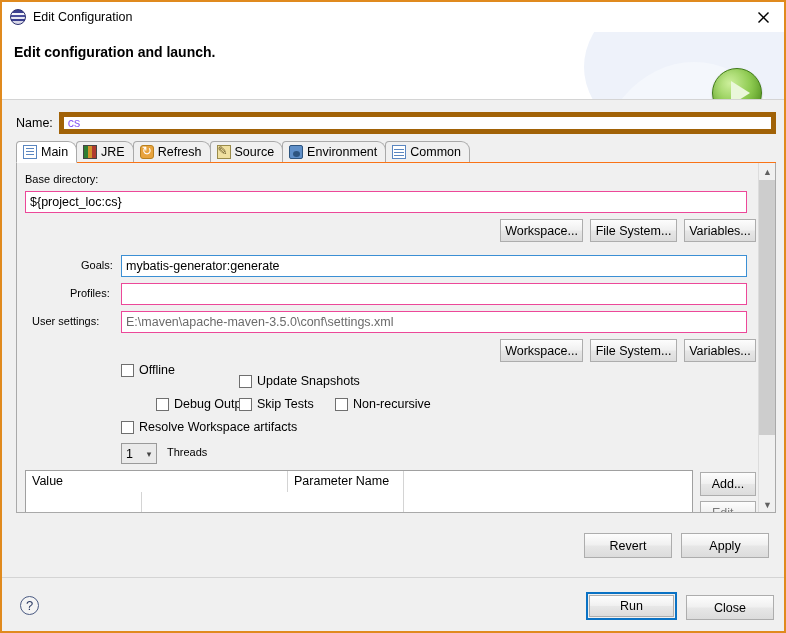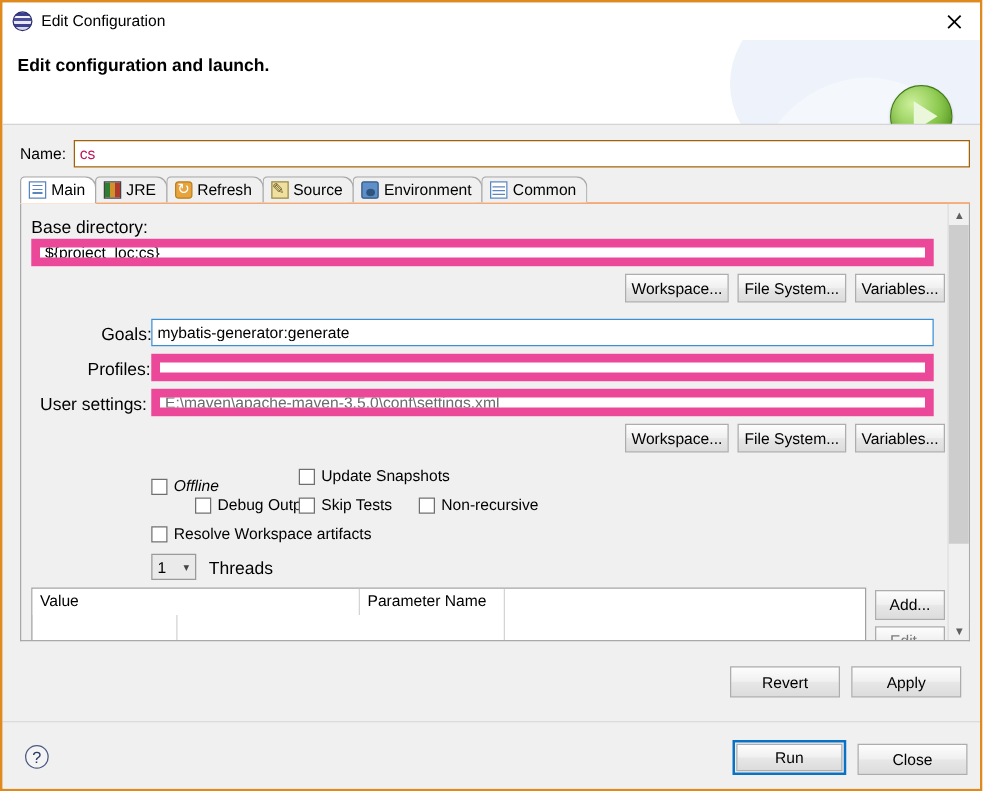--- a/index.html
+++ b/index.html
@@ -111,26 +111,26 @@
   }
 
   .name-row {
     position: absolute; left: 14px; top: 12px;
     width: 760px; height: 22px;
     display: flex; align-items: center;
   }
   .name-label { font-size: 12.5px; margin-right: 6px; }
   .name-input {
     flex: 1 1 auto; height: 22px;
-    border: 1px solid #a16207;
+    border: 5px solid #a16207;
     background: #fff;
     font-family: "Liberation Sans", sans-serif;
     font-size: 12.5px;
     padding: 0 4px;
-    color: #be185d;
+    color: #8b5cf6;
     outline: none;
   }
 
   
   .tabstrip {
     position: absolute; left: 14px; top: 42px;
     width: 760px; height: 21px;
     display: flex; align-items: flex-end;
     border-bottom: 1px solid #f97316;
   }
@@ -219,27 +219,27 @@
   }
   .vscroll .thumb {
     position: absolute; top: 0; left: 0;
     width: 17px; height: 255px;
     background: #cdcdcd;
     cursor: pointer;
   }
 
   .field-label {
     position: absolute;
-    font-size: 14px;
+    font-size: 11px;
     color: #000;
   }
   .txt {
     position: absolute;
     height: 22px;
-    border: 7px solid #ec4899;
+    border: 1px solid #ec4899;
     background: #ffffff;
     font-family: "Liberation Sans", sans-serif;
     font-size: 12.5px;
     padding: 0 4px;
     color: #000;
     outline: none;
   }
   .txt.focused { border: 1px solid #3b8fd4; }
   .txt.dim { color: #6b6b6b; }
 
@@ -406,21 +406,21 @@
         <span class="field-label" style="left:53px; top:124px;">Profiles:</span>
         <input class="txt" style="left: 104px; top: 120px; width: 626px;" type="text" value="">
 
         <span class="field-label" style="left:15px; top:152px;">User settings:</span>
         <input class="txt dim" style="left: 104px; top: 148px; width: 626px;" type="text" value="E:\maven\apache-maven-3.5.0\conf\settings.xml">
 
         <button class="btn" style="position:absolute; left:483px; top:176px; width:83px; height:23px;">Workspace...</button>
         <button class="btn" style="position:absolute; left:573px; top:176px; width:87px; height:23px;">File System...</button>
         <button class="btn" style="position:absolute; left:667px; top:176px; width:72px; height:23px;">Variables...</button>
 
-        <div class="cbx-row" style="left:104px; top:219px;font-style:italic;">
+        <div class="cbx-row" style="left:104px; top:200px;">
           <span class="cbx"></span>
           <span class="cbx-label">Offline</span>
         </div>
         <div class="cbx-row" style="left:222px; top:211px;align-items:center;">
           <span class="cbx"></span>
           <span class="cbx-label">Update Snapshots</span>
         </div>
 
         <div class="cbx-row" style="left:104px; top:234px;margin-left:35px;">
           <span class="cbx"></span>

